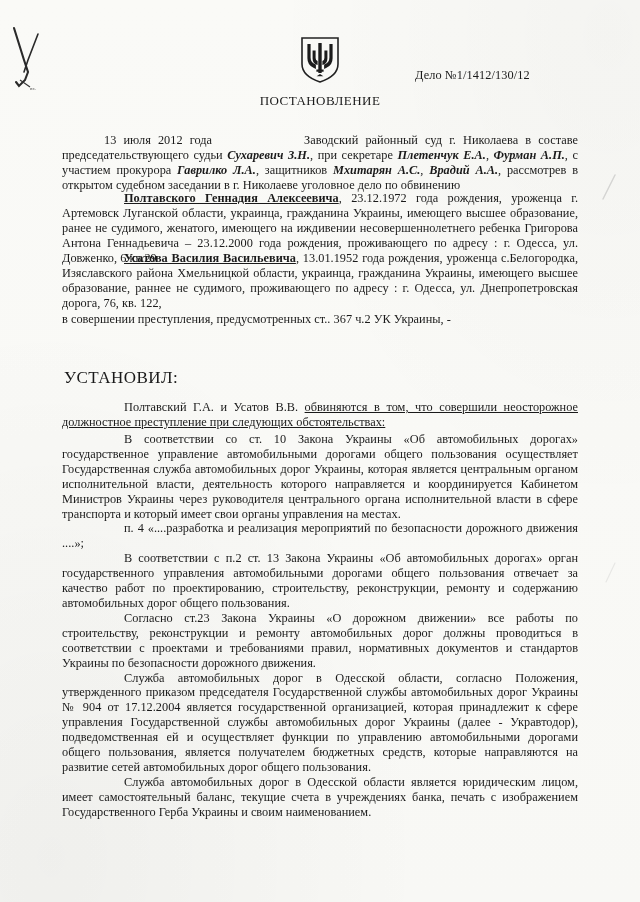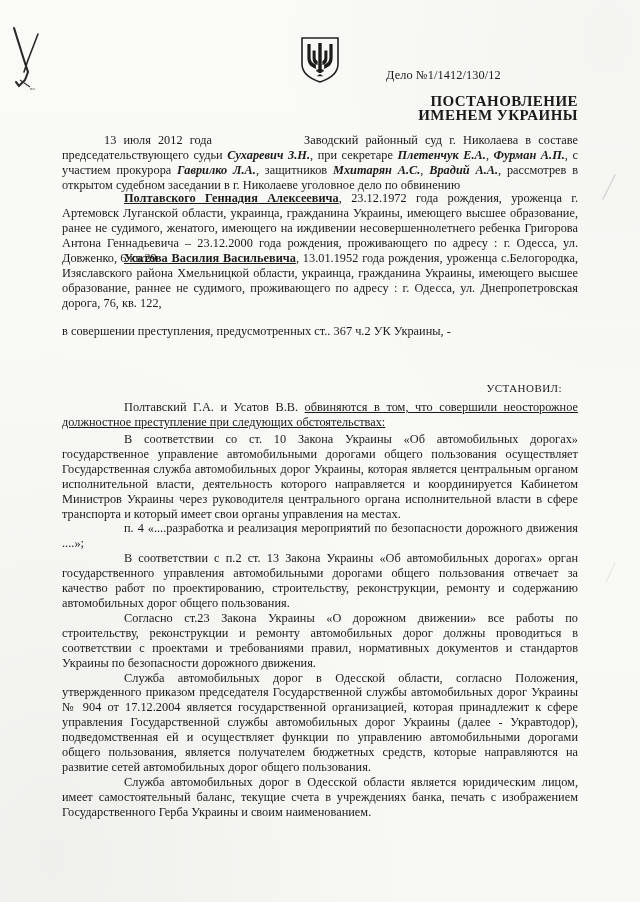--- a/index.html
+++ b/index.html
@@ -72,46 +72,46 @@
     left: 600px;
     top: 560px;
     width: 20px;
     height: 26px;
     opacity: 0.18;
   }
 
   
   .case-no {
     position: absolute;
-    left: 386px;
+    left: 415px;
     top: 68px;
     font-size: 12.3px;
     letter-spacing: 0.1px;
     white-space: nowrap;
   }
 
   
   .doc-title {
     position: absolute;
     left: 0;
     top: 94px;
     width: 516px;
-    text-align: right;
-    font-weight: bold;
-    font-size: 15px;
+    text-align: center;
+    font-weight: normal;
+    font-size: 13px;
     letter-spacing: 0.45px;
     line-height: 14.4px;
   }
   .doc-title .l2 { display:block; }
 
   .section-heading {
-    text-align: right;
-    font-size: 11px;
+    text-align: left;
+    font-size: 17px;
     letter-spacing: 0.45px;
-    margin: 16px;
+    margin: 2px;
   }
 
   
   p.para {
     margin: 0;
     font-size: 12.3px;
     line-height: 14.9px;
     text-align: justify;
     text-justify: inter-word;
     letter-spacing: 0.02px;
@@ -172,42 +172,41 @@
         <path d="M18.4 33.5 h7.2 v2.2 h-7.2 Z"></path>
       </g>
     </svg>
   </div>
 
   <div class="case-no">Дело №1/1412/130/12</div>
 
   <div class="content">
     <div class="doc-title">
       <span>ПОСТАНОВЛЕНИЕ</span>
-      <span class="l2">ИМЕНЕМ УКРАИНЫ</span>
     </div>
 
     <div class="date-row">
       <p class="para">
         <span style="display:inline-block;width:42px"></span><span>13 июля 2012 года</span><span style="display:inline-block;width:92px"></span><span>Заводский районный суд г. Николаева в составе председательствующего судьи </span><span class="it">Сухаревич З.Н.</span><span>, при секретаре </span><span class="it">Плетенчук Е.А.</span><span>, </span><span class="it">Фурман А.П.</span><span>, с участием прокурора </span><span class="it">Гаврилко Л.А.</span><span>, защитников </span><span class="it">Мхитарян А.С.</span><span>, </span><span class="it">Врадий А.А.</span><span>, рассмотрев в открытом судебном заседании в г. Николаеве уголовное дело по обвинению</span>
       </p>
     </div>
 
     <div class="blk" style="top:191px">
       <p class="para ind-lg">
         <span class="nm-u">Полтавского Геннадия Алексеевича</span><span>, 23.12.1972 года рождения, уроженца г. Артемовск Луганской области, украинца, гражданина Украины, имеющего высшее образование, ранее не судимого, женатого, имеющего на иждивении несовершеннолетнего ребенка Григорова Антона Геннадьевича – 23.12.2000 года рождения, проживающего по адресу : г. Одесса, ул. Довженко, 6 кв.29</span>
       </p>
     </div>
 
     <div class="blk" style="top:251px">
       <p class="para ind-lg">
         <span class="nm-u">Усатова Василия Васильевича</span><span>, 13.01.1952 года рождения, уроженца с.Белогородка, Изяславского района Хмельницкой области, украинца, гражданина Украины, имеющего высшее образование, раннее не судимого, проживающего по адресу : г. Одесса, ул. Днепропетровская дорога, 76, кв. 122,</span>
       </p>
     </div>
 
-    <div class="blk" style="top:324px">
+    <div class="blk" style="top:312px">
       <p class="para">в совершении преступления, предусмотренных ст.. 367 ч.2 УК Украины, -</p>
     </div>
 
     <div class="blk" style="top:366px">
       <p class="section-heading">УСТАНОВИЛ:</p>
     </div>
 
     <div class="blk" style="top:400px">
       <p class="para ind-lg">
         <span>Полтавский Г.А. и Усатов В.В. </span><span class="ul">обвиняются в том, что совершили неосторожное должностное преступление при следующих обстоятельствах:</span>

